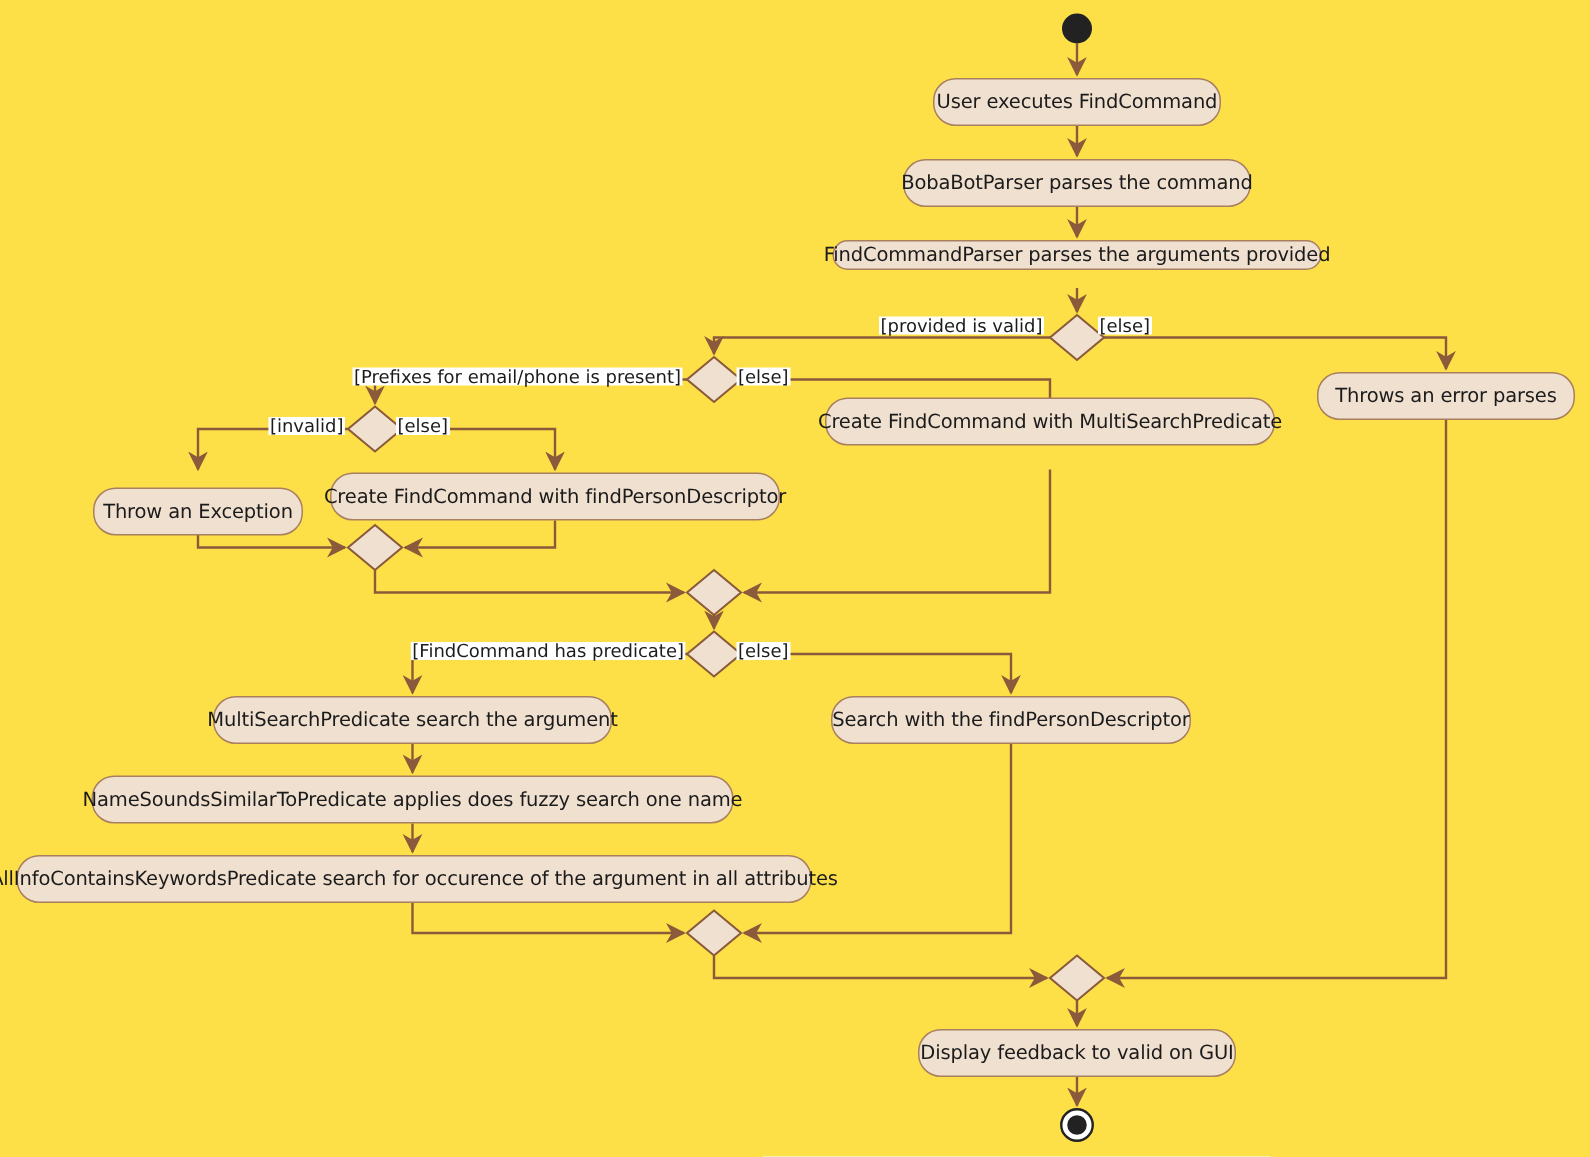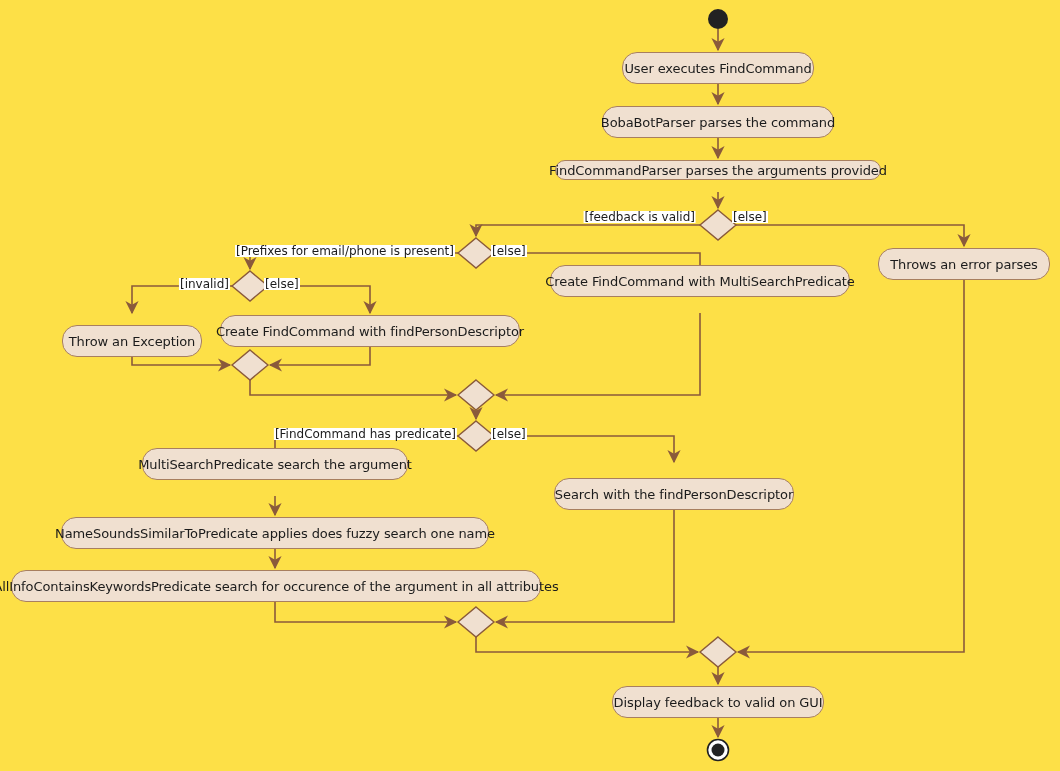--- a/index.html
+++ b/index.html
@@ -142,31 +142,31 @@
   <div class="node-box" style="left:555px; top:160px; width:326px; height:20px;">FindCommandParser parses the arguments provided</div>
 
   <div class="node-box" style="left:878px; top:248px; width:172px; height:32px;">Throws an error parses</div>
 
   <div class="node-box" style="left:550px; top:265px; width:300px; height:32px;">Create FindCommand with MultiSearchPredicate</div>
 
   <div class="node-box" style="left:62px; top:325px; width:140px; height:32px;">Throw an Exception</div>
 
   <div class="node-box" style="left:220px; top:315px; width:300px; height:32px;">Create FindCommand with findPersonDescriptor</div>
 
-  <div class="node-box" style="left:142px; top:448px; width:266px; height:32px;text-align:center;">MultiSearchPredicate search the argument</div>
+  <div class="node-box" style="left:142px; top:464px; width:266px; height:32px;text-align:center;">MultiSearchPredicate search the argument</div>
 
-  <div class="node-box" style="left:554px; top:464px; width:240px; height:32px;margin-top:14px;">Search with the findPersonDescriptor</div>
+  <div class="node-box" style="left:554px; top:464px; width:240px; height:32px;">Search with the findPersonDescriptor</div>
 
   <div class="node-box" style="left:61px; top:517px; width:428px; height:32px;">NameSoundsSimilarToPredicate applies does fuzzy search one name</div>
 
   <div class="node-box" style="left:11px; top:570px; width:530px; height:32px;">AllInfoContainsKeywordsPredicate search for occurence of the argument in all attributes</div>
 
   <div class="node-box" style="left:612px; top:686px; width:212px; height:32px;">Display feedback to valid on GUI</div>
 
-  <div class="edge-label el-left" style="left:696px; top:211px;">[feedback is valid]</div>
+  <div class="edge-label el-left" style="left:696px; top:211px;">[provided is valid]</div>
 
   <div class="edge-label el-right" style="left:732px; top:211px;">[else]</div>
 
   <div class="edge-label el-left" style="left:455px; top:245px;">[Prefixes for email/phone is present]</div>
 
   <div class="edge-label el-right" style="left:491px; top:245px;">[else]</div>
 
   <div class="edge-label el-left" style="left:230px; top:278px;">[invalid]</div>
 
   <div class="edge-label el-right" style="left:264px; top:278px;">[else]</div>

